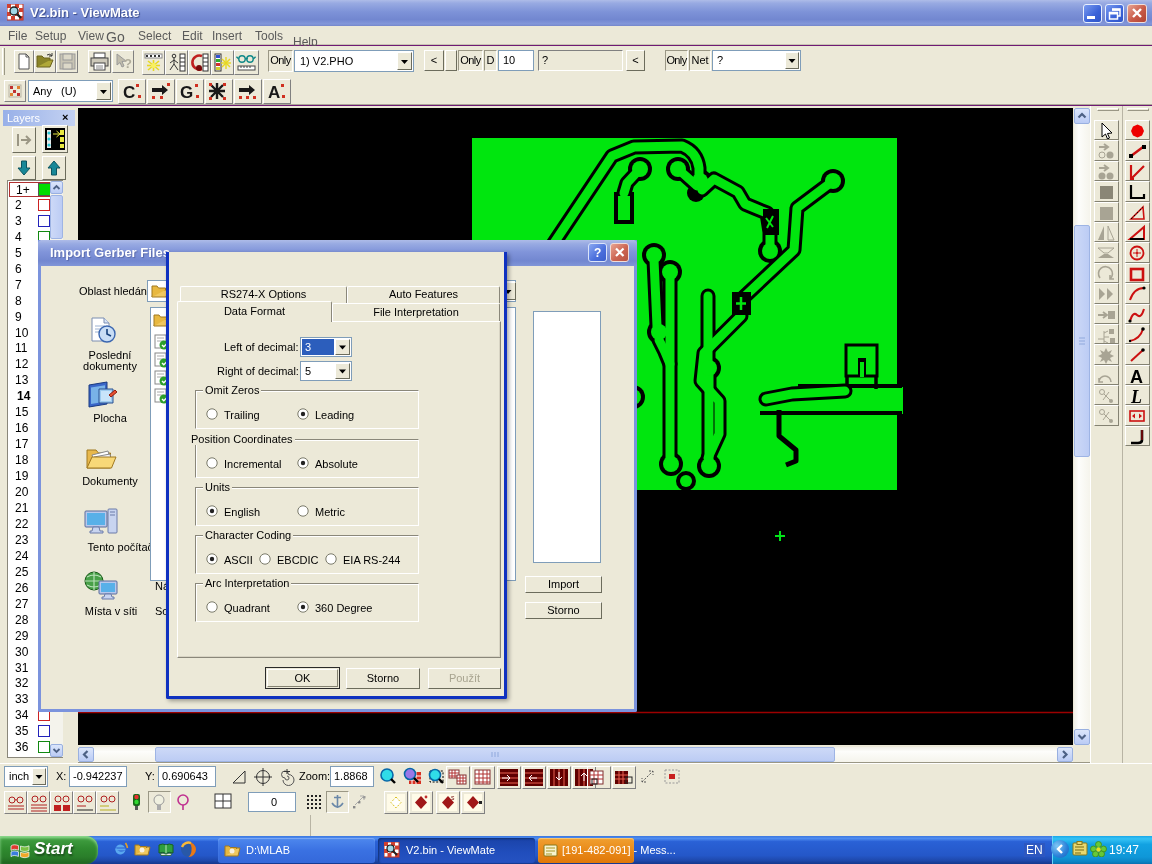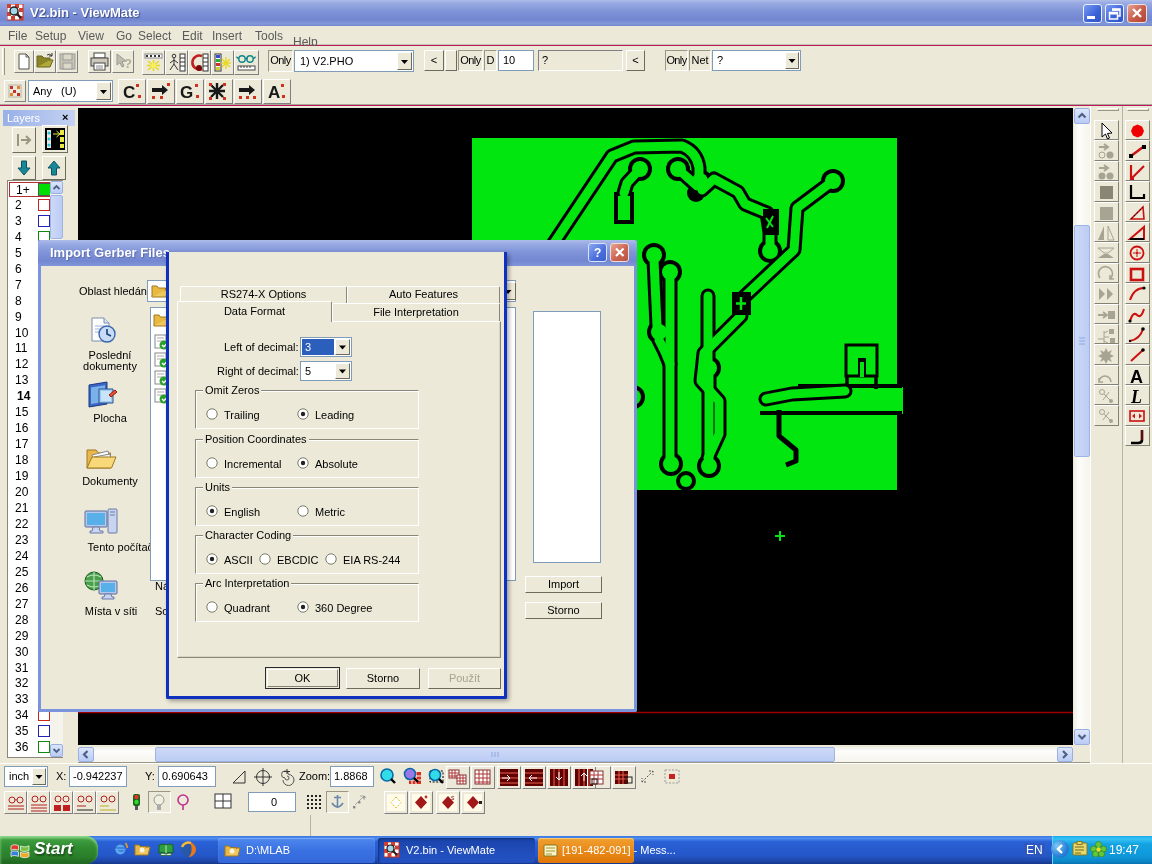--- a/index.html
+++ b/index.html
@@ -1,18 +1,18 @@
 <!DOCTYPE html>
 <html><head>
 <meta charset="utf-8">
 <style>
   * { margin:0; padding:0; box-sizing:border-box; }
   html,body { width:1152px; height:864px; overflow:hidden; }
   body { font-family:"Liberation Sans", sans-serif; font-size:11px; }
-  #root { position:absolute; left:0; top:0; width:1152px; height:864px; background:#be185d; }
+  #root { position:absolute; left:0; top:0; width:1152px; height:864px; background:#701a75; }
   .abs { position:absolute; }
   .raised { border-top:1px solid #fff; border-left:1px solid #fff; border-bottom:1px solid #808080; border-right:1px solid #808080; }
   .sunken { border-top:1px solid #808080; border-left:1px solid #808080; border-bottom:1px solid #fff; border-right:1px solid #fff; }
   .white-in { background:#fff; border-top:1px solid #7f9db9; border-left:1px solid #7f9db9; border-bottom:1px solid #7f9db9; border-right:1px solid #7f9db9; }
   .btn { background:#ece9d8; border:1px solid #888; border-top-color:#fff; border-left-color:#fff; border-bottom-color:#6c6c5c; border-right-color:#6c6c5c; }
   .tbtn { background:#ece9d8; }
   .txt { position:absolute; white-space:nowrap; }
 </style>
 </head>
 <body>
@@ -46,21 +46,21 @@
         </svg></div>
   <div class="abs" style="left:1127px;top:4px;width:20px;height:19px;border-radius:3px;background:linear-gradient(135deg,#e8a492,#c85a48 55%,#b24434);border:1px solid #f0e0dc;"><svg width="18" height="17">
           <path d="M5 4 L13 12 M13 4 L5 12" stroke="#fff" stroke-width="2.4"></path>
         </svg></div>
 </div>
 
 <div class="abs" id="menubar" style="left:0;top:26px;width:1152px;height:19px;background:#ece9d8;border-bottom:1px solid #c8c5b4;">
   <div class="txt" style="left:8px;top:3px;color:#5a5a5a;font-size:12px;">File</div>
   <div class="txt" style="left:35px;top:3px;color:#5a5a5a;font-size:12px;">Setup</div>
   <div class="txt" style="left:78px;top:3px;color:#5a5a5a;font-size:12px;">View</div>
-  <div class="txt" style="left:116px;top:3px;color:#5a5a5a;font-size:12px;">Go</div>
+  <div class="txt" style="left:106px;top:3px;color:#5a5a5a;font-size:14px;">Go</div>
   <div class="txt" style="left:138px;top:3px;color:#5a5a5a;font-size:12px;">Select</div>
   <div class="txt" style="left:182px;top:3px;color:#5a5a5a;font-size:12px;">Edit</div>
   <div class="txt" style="left:212px;top:3px;color:#5a5a5a;font-size:12px;">Insert</div>
   <div class="txt" style="left:255px;top:3px;color:#5a5a5a;font-size:12px;">Tools</div>
   <div class="txt" style="left:293px;top:3px;color:#5a5a5a;font-size:12px;margin-top:6px;">Help</div>
 </div>
 
 <div class="abs" id="toolbar1" style="left:0;top:46px;width:1152px;height:32px;background:#ece9d8;">
   <div class="abs" style="left:2px;top:2px;width:3px;height:27px;border-left:1px solid #fff;border-right:1px solid #9a9785;"></div>
   <div class="abs raised" style="left:14px;top:4px;width:20px;height:23px;"><svg width="18" height="21">
@@ -1146,21 +1146,21 @@
           <circle cx="6" cy="6" r="5.2" fill="#fff" stroke="#7a7a6a"></circle>
         </svg></div>
   <div class="txt" style="left:55px;top:157px;">Trailing</div>
   <div class="abs" style="left:128px;top:156px;"><svg width="12" height="12">
           <circle cx="6" cy="6" r="5.2" fill="#fff" stroke="#7a7a6a"></circle>
           <circle cx="6" cy="6" r="2.2" fill="#222"></circle>
         </svg></div>
   <div class="txt" style="left:146px;top:157px;">Leading</div>
 
   <div class="abs" style="left:26px;top:187px;width:224px;height:39px;border:1px solid #8a877a;border-bottom-color:#fff;border-right-color:#fff;box-shadow:inset 1px 1px 0 #fff;"></div>
-  <div class="txt" style="left:34px;top:181px;background:#ece9d8;padding:0 2px;">Position Coordinates</div>
+  <div class="txt" style="left:20px;top:181px;background:#ece9d8;padding:0 2px;">Position Coordinates</div>
   <div class="abs" style="left:37px;top:205px;"><svg width="12" height="12">
           <circle cx="6" cy="6" r="5.2" fill="#fff" stroke="#7a7a6a"></circle>
         </svg></div>
   <div class="txt" style="left:55px;top:206px;">Incremental</div>
   <div class="abs" style="left:128px;top:205px;"><svg width="12" height="12">
           <circle cx="6" cy="6" r="5.2" fill="#fff" stroke="#7a7a6a"></circle>
           <circle cx="6" cy="6" r="2.2" fill="#222"></circle>
         </svg></div>
   <div class="txt" style="left:146px;top:206px;">Absolute</div>
 

